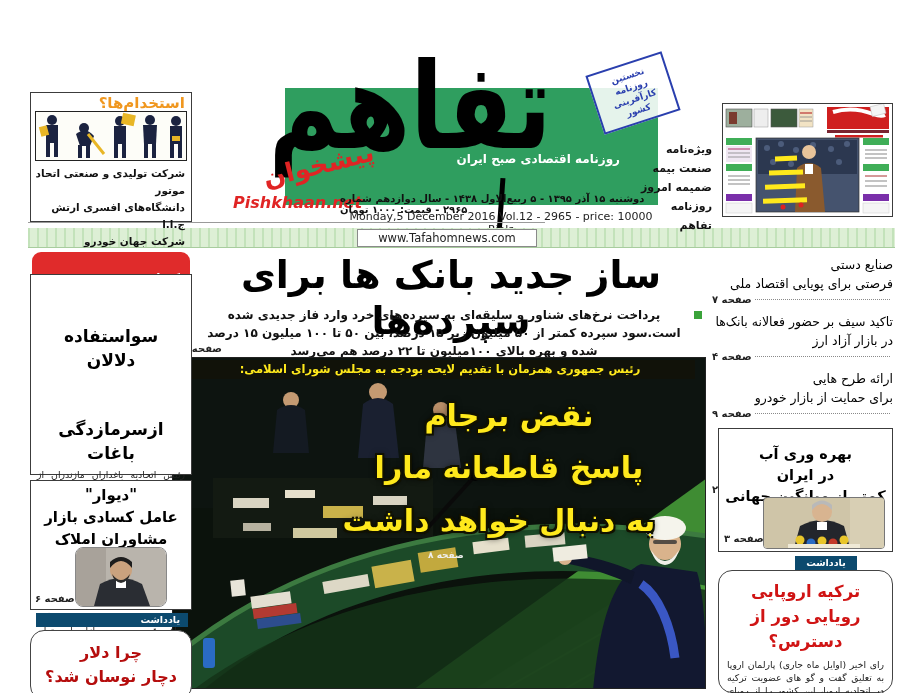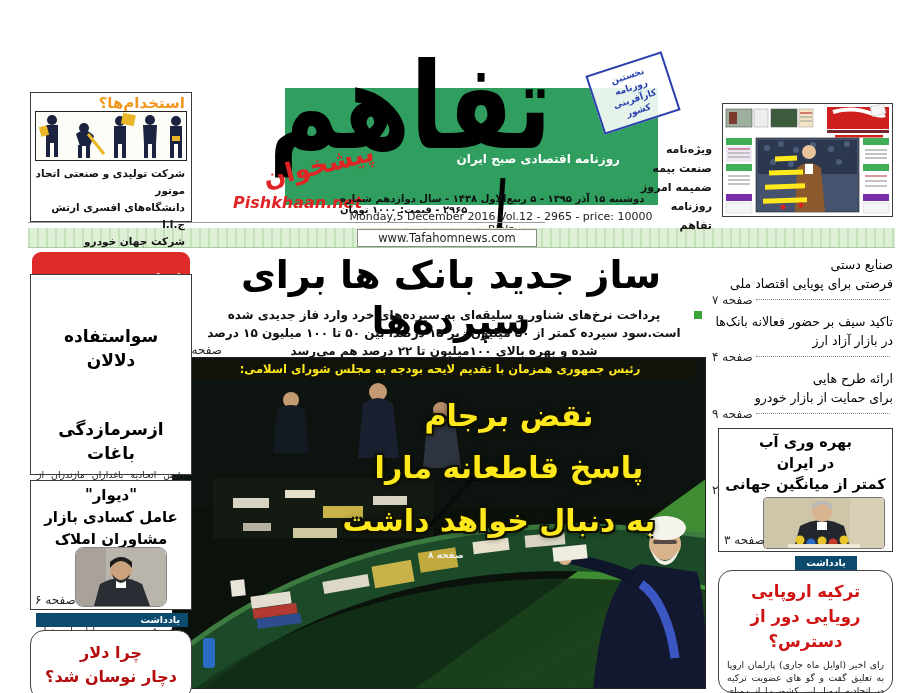--- a/index.html
+++ b/index.html
@@ -20,21 +20,21 @@
   .date-fa{font-size:10px;font-weight:bold;color:#111;text-align:left;}
   .date-en{font-size:11px;color:#222;text-align:center;}
   .green-strip{background:repeating-linear-gradient(90deg,#c3e2ba 0 2px,#ddefd5 2px 9px);border-bottom:1px solid #a8cc9e;}
   .url-box{background:#fff;border:1px solid #8a8a8a;font-size:11.5px;color:#222;text-align:center;line-height:16px;}
   .mast-rule{background:#9a9a9a;}
 
   
   .lead-h{font-size:38px;font-weight:bold;color:#000;text-align:center;line-height:46px;}
   .lead-sub{font-size:12px;font-weight:bold;color:#111;text-align:center;line-height:18px;}
   .green-bullet{width:8px;height:8px;background:#3aa33a;}
-  .pgref{font-size:12px;font-weight:normal;color:#222;}
+  .pgref{font-size:10px;font-weight:bold;color:#222;}
 
   
   .kicker{background:rgba(18,18,8,.82);color:#ffe91c;font-size:11.5px;font-weight:bold;text-align:center;line-height:19px;}
   .photo-line{color:#ffe91c;font-size:30px;font-weight:bold;text-align:center;
     text-shadow:-2px -2px 0 #111100,2px -2px 0 #111100,-2px 2px 0 #111100,2px 2px 0 #111100,0 0 7px #000;}
   .photo-pg{color:#f0f0f0;font-size:9px;font-weight:bold;}
 
   
   .jobs-title{color:#f0971f;font-size:15px;font-weight:bold;text-shadow:0 0 1px #fff inset;}
   .jobs-line{font-size:10.5px;font-weight:bold;color:#111;line-height:17px;text-align:right;}
@@ -343,21 +343,21 @@
       <div class="hl-t rtl">انتشار نتایج سنجش شادی</div>
       <div class="hl-t rtl">و رضایت نیروی کار در کشورهای جهان</div>
       <div class="hl-leader">
         <span class="pgref rtl">صفحه ۲</span>
         <span class="dots"></span>
       </div>
     </div>
   </div>
 
   <div class="abs box" style="left:718px;top:428px;width:175px;height:124px;">
-    <div class="water-title rtl" style="margin-top:3px;">بهره وری آب</div>
+    <div class="water-title rtl" style="margin-top:15px;">بهره وری آب</div>
     <div class="water-title rtl">در ایران</div>
     <div class="water-title rtl">کمتر از میانگین جهانی</div>
     <div class="abs" style="left:44px;top:68px;width:122px;height:52px;border:1px solid #777;overflow:hidden;border-radius:4px;">
       <svg width="120" height="50" viewBox="0 0 120 50">
         <rect width="120" height="50" fill="#cfc5a8"></rect>
         <rect x="86" y="0" width="34" height="50" fill="#d8cfb4"></rect>
         <path d="M30,50 L36,28 Q58,16 80,28 L86,50 Z" fill="#23262c"></path>
         <rect x="53" y="24" width="10" height="8" fill="#fff"></rect>
         <circle cx="58" cy="14" r="10" fill="#d8b490"></circle>
         <path d="M48,12 Q58,0 68,12 L68,7 Q58,-2 48,7 Z" fill="#b9b9b9"></path>

